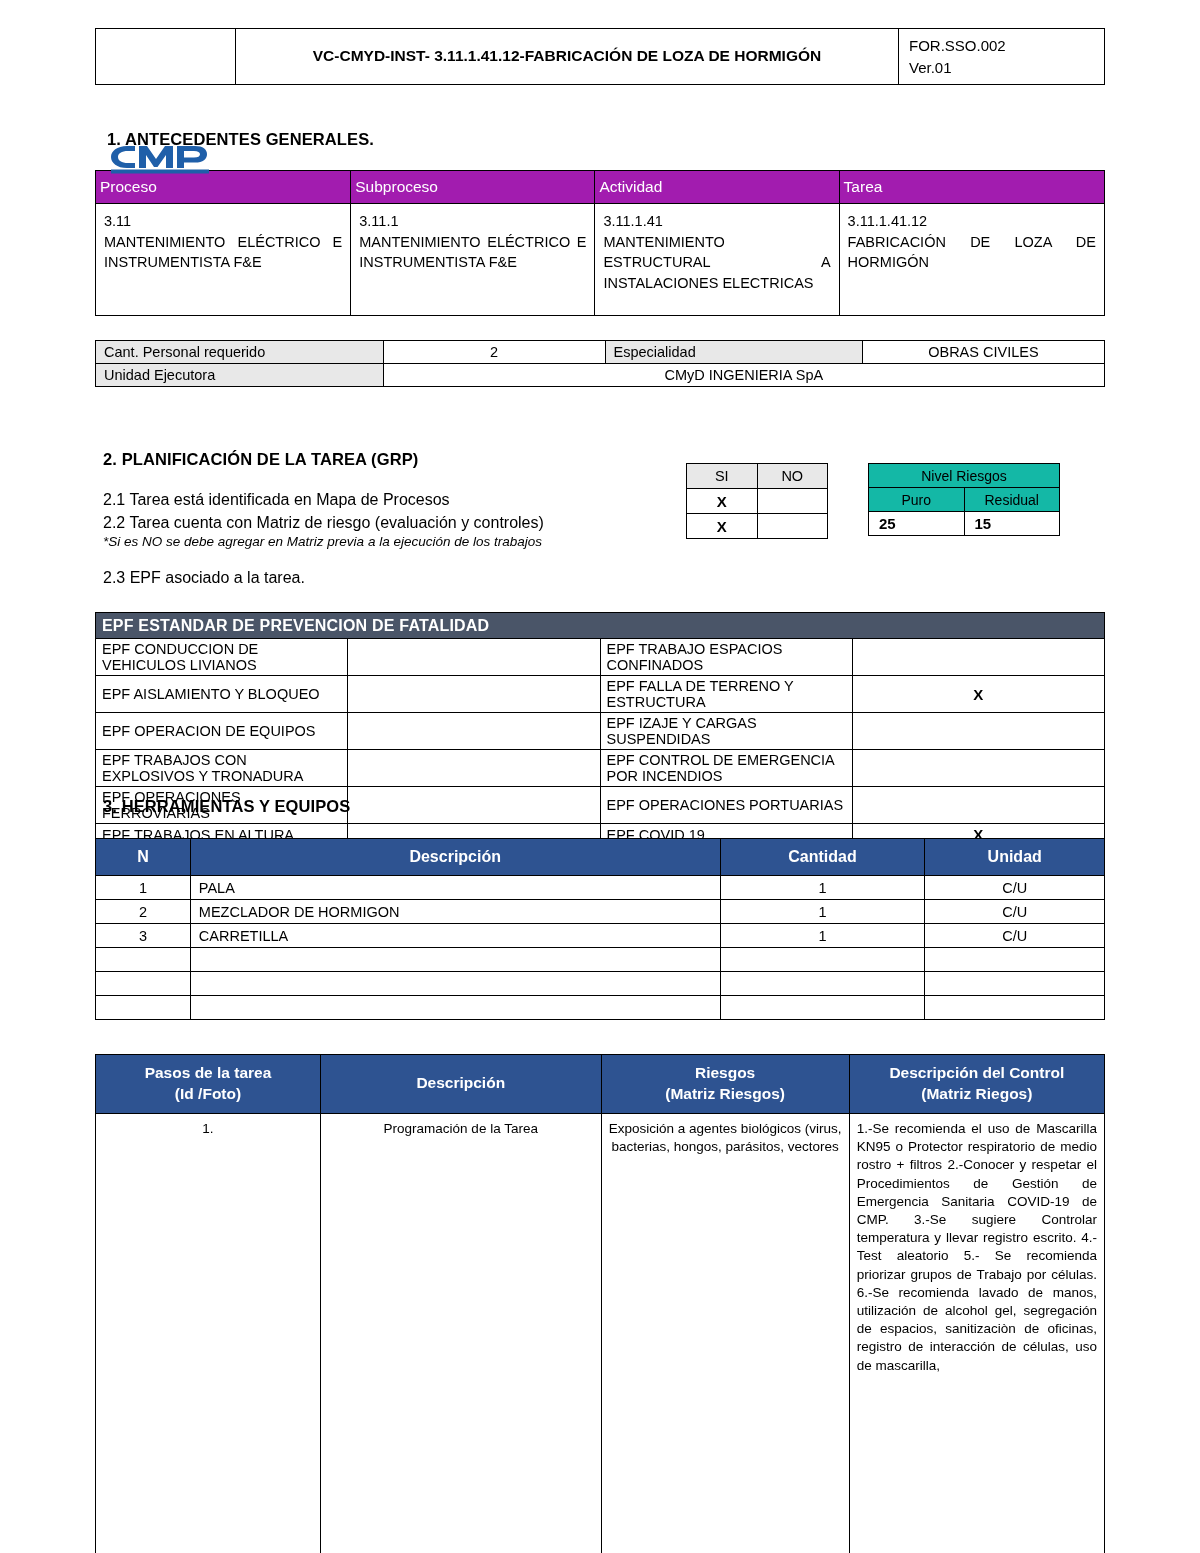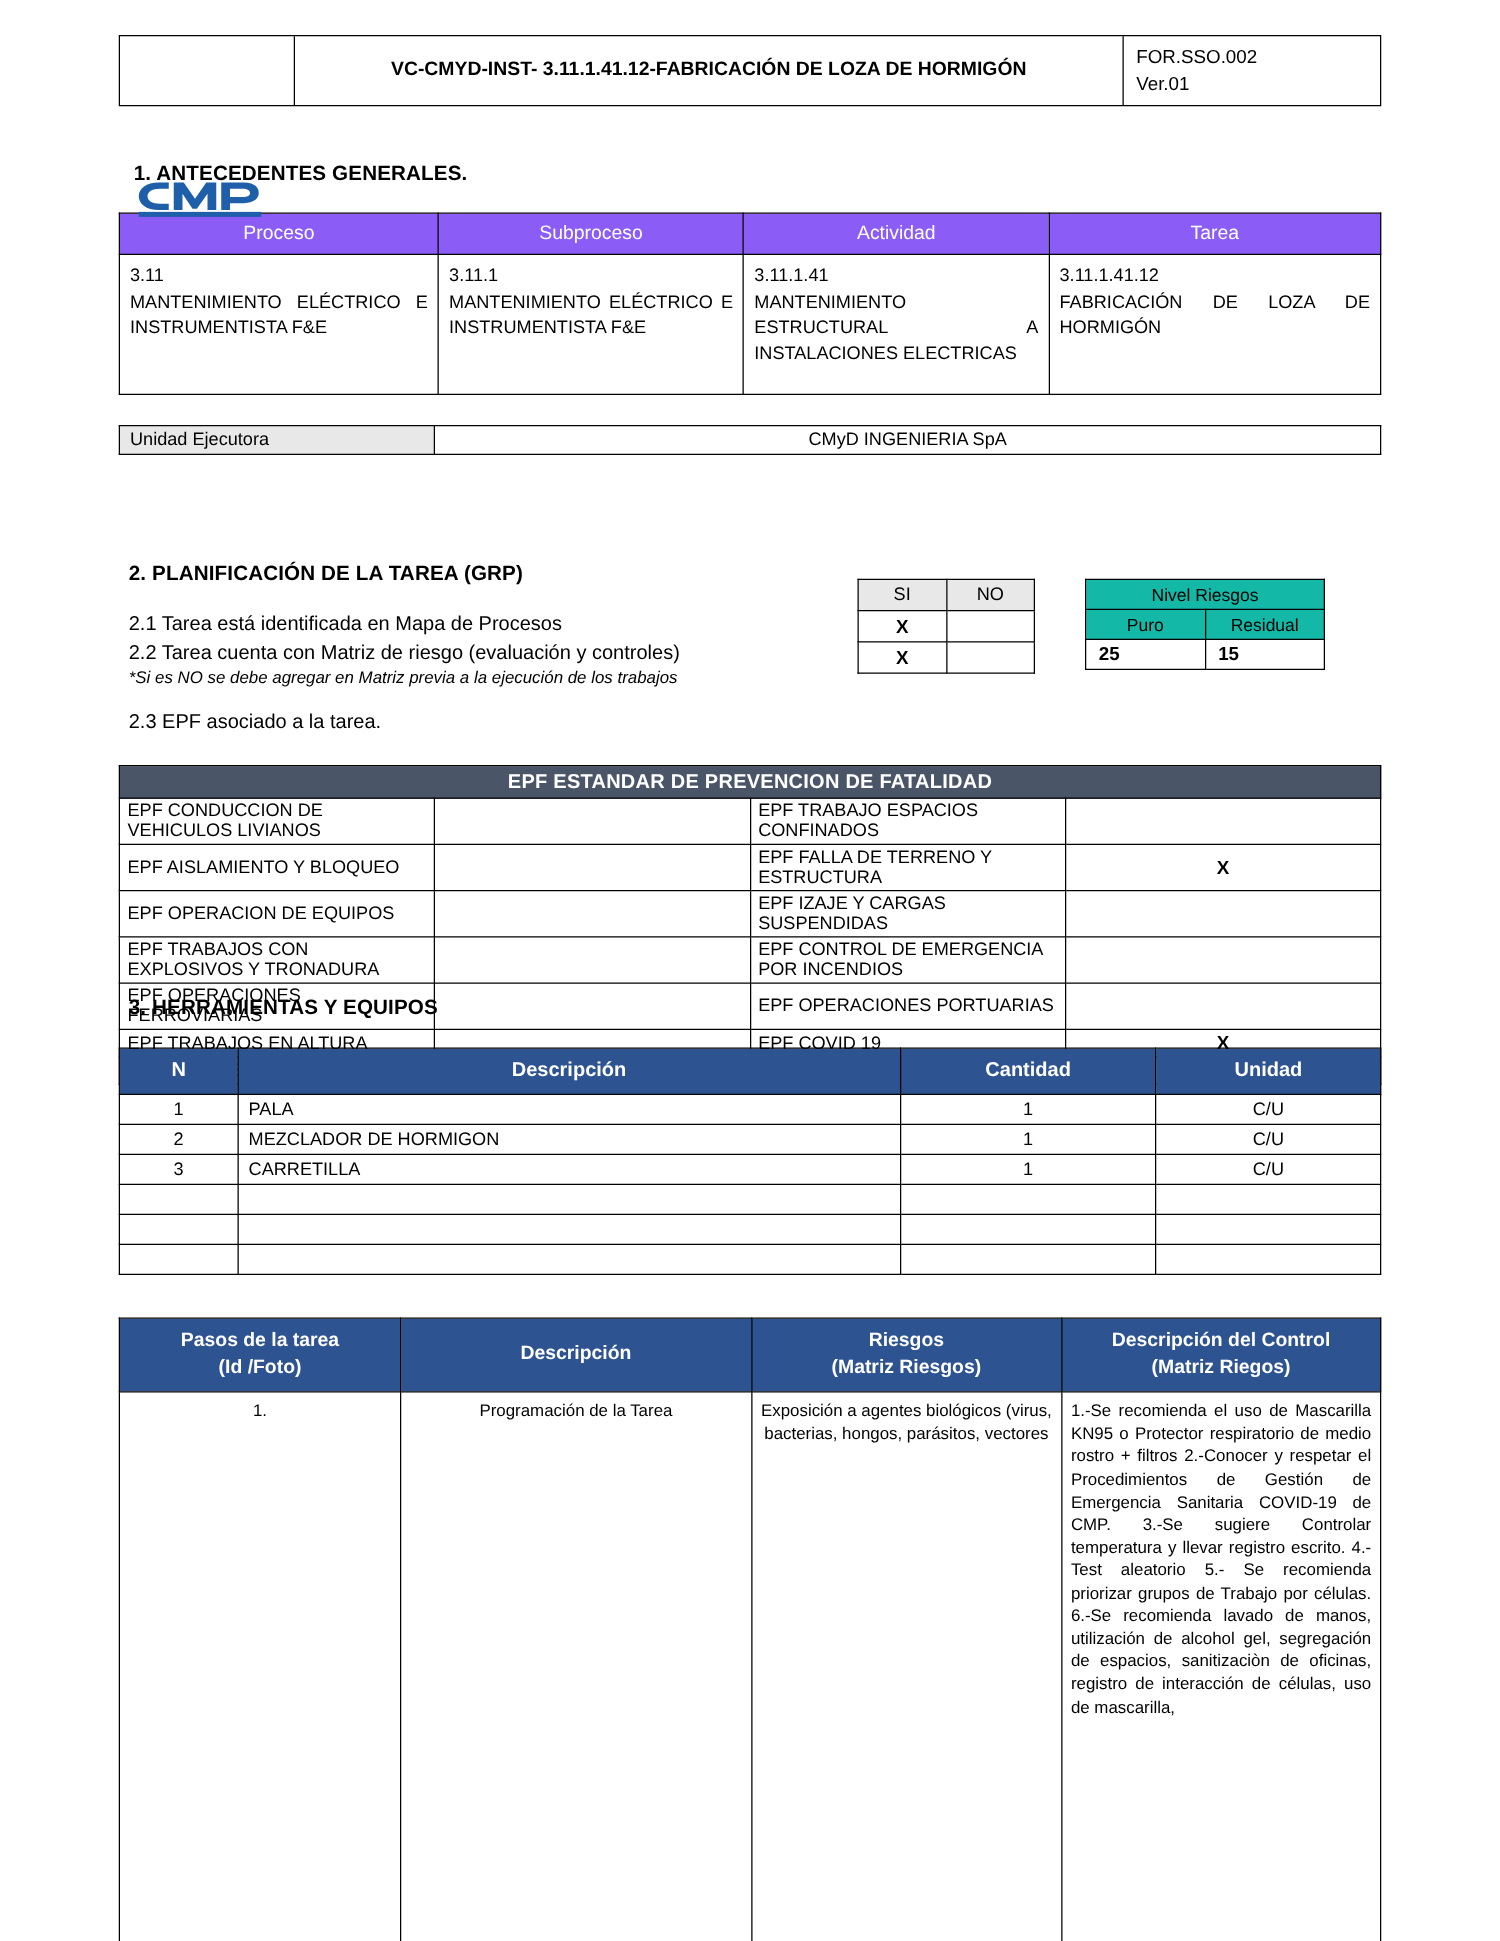--- a/index.html
+++ b/index.html
@@ -43,21 +43,21 @@
   }
 
   
   table { border-collapse:collapse; }
   .tbl { position:absolute; border-collapse:collapse; table-layout:fixed; }
   .tbl td, .tbl th { border:1.3px solid #000; vertical-align:top; }
 
   
   .t-proc { left:95px; top:170px; width:1010px; }
   .t-proc thead td {
-    background:#8b5cf6; color:#fff; text-align:center;
+    background:#a21caf; color:#fff; 
     font-size:15.5px; padding:7px 4px; font-weight:normal; height:31px;
     vertical-align:middle;
   }
   .t-proc tbody td {
     font-size:14.5px; padding:7px 8px; line-height:1.42; height:112px;
     text-align:justify;
   }
 
   
   .t-pers { left:95px; top:340px; width:1010px; }
@@ -82,21 +82,21 @@
 
   .p-line {
     position:absolute; font-size:16px; line-height:1.5;
   }
   .p-note { position:absolute; font-size:13.5px; font-style:italic;text-align:right; }
 
   
   .t-epf { left:95px; top:612px; width:1010px; }
   .t-epf td { font-size:14.5px; padding:2px 6px; height:22px; vertical-align:middle; }
   .t-epf .epf-head {
-    background:#4A5568; color:#fff; text-align:center; font-weight:bold;
+    background:#4A5568; color:#fff; font-weight:bold;
     font-size:16px; height:26px; letter-spacing:.2px;
   }
   .t-epf .chk { text-align:center; font-weight:bold; font-size:15px; }
 
   
   .t-herr { left:95px; top:838px; width:1010px; }
   .t-herr thead td {
     background:#2E5391; color:#fff; text-align:center; font-weight:bold;
     font-size:16px; height:37px; vertical-align:middle;
   }
@@ -169,20 +169,26 @@
           <div>3.11.1.41.12</div>
           <div>FABRICACIÓN DE LOZA DE HORMIGÓN</div>
         </td>
       </tr>
     </tbody>
   </table>
 
   <table class="tbl t-pers">
     <tbody>
       <tr>
+        <td class="lbl" style="width:28.5%">Cant. Personal requerido</td>
+        <td class="ctr" style="width:22%">2</td>
+        <td class="lbl" style="width:25.5%">Especialidad</td>
+        <td class="ctr" style="width:24%">OBRAS CIVILES</td>
+      </tr>
+      <tr>
         <td class="lbl">Unidad Ejecutora</td>
         <td class="ctr" colspan="3">CMyD INGENIERIA SpA</td>
       </tr>
     </tbody>
   </table>
 
   <div class="sec-h" style="left:103px; top:450px;">2. PLANIFICACIÓN DE LA TAREA (GRP)</div>
 
   <div class="p-line" style="left:103px; top:488px;">2.1 Tarea está identificada en Mapa de Procesos</div>
   <div class="p-line" style="left:103px; top:511px;">2.2 Tarea cuenta con Matriz de riesgo (evaluación y controles)</div>

